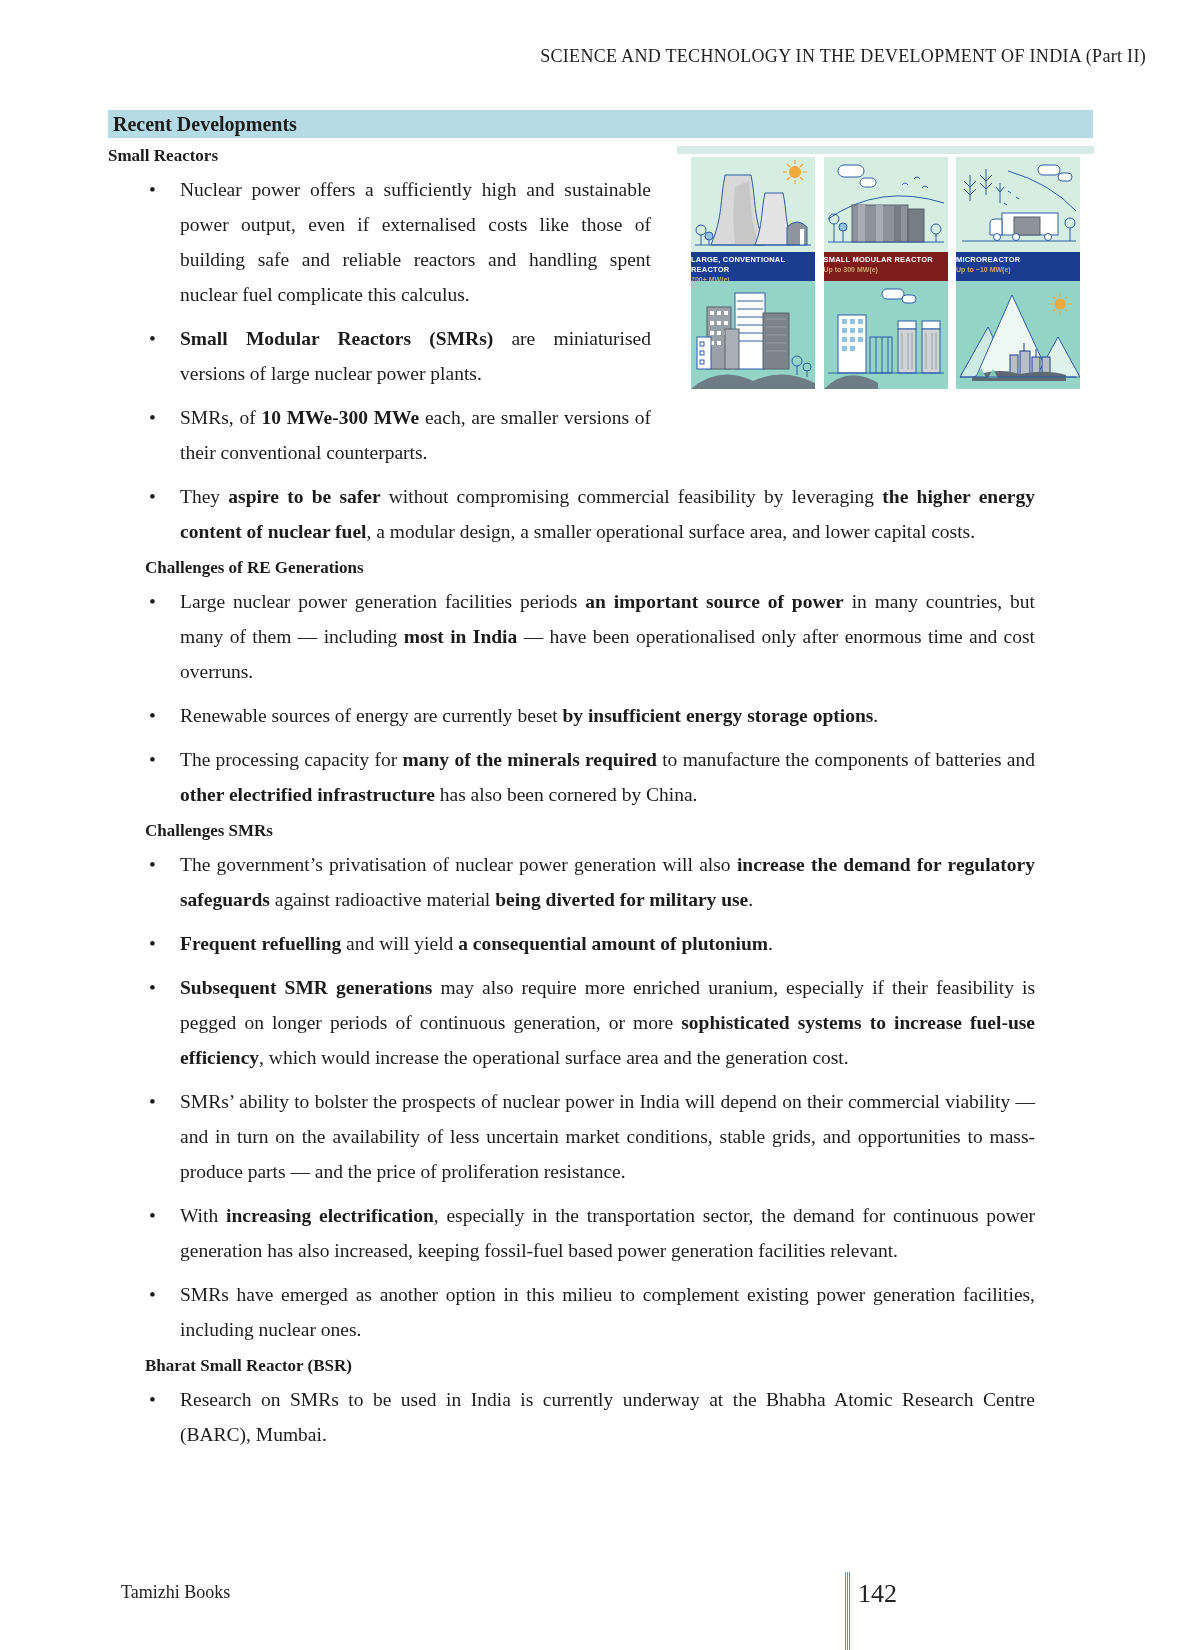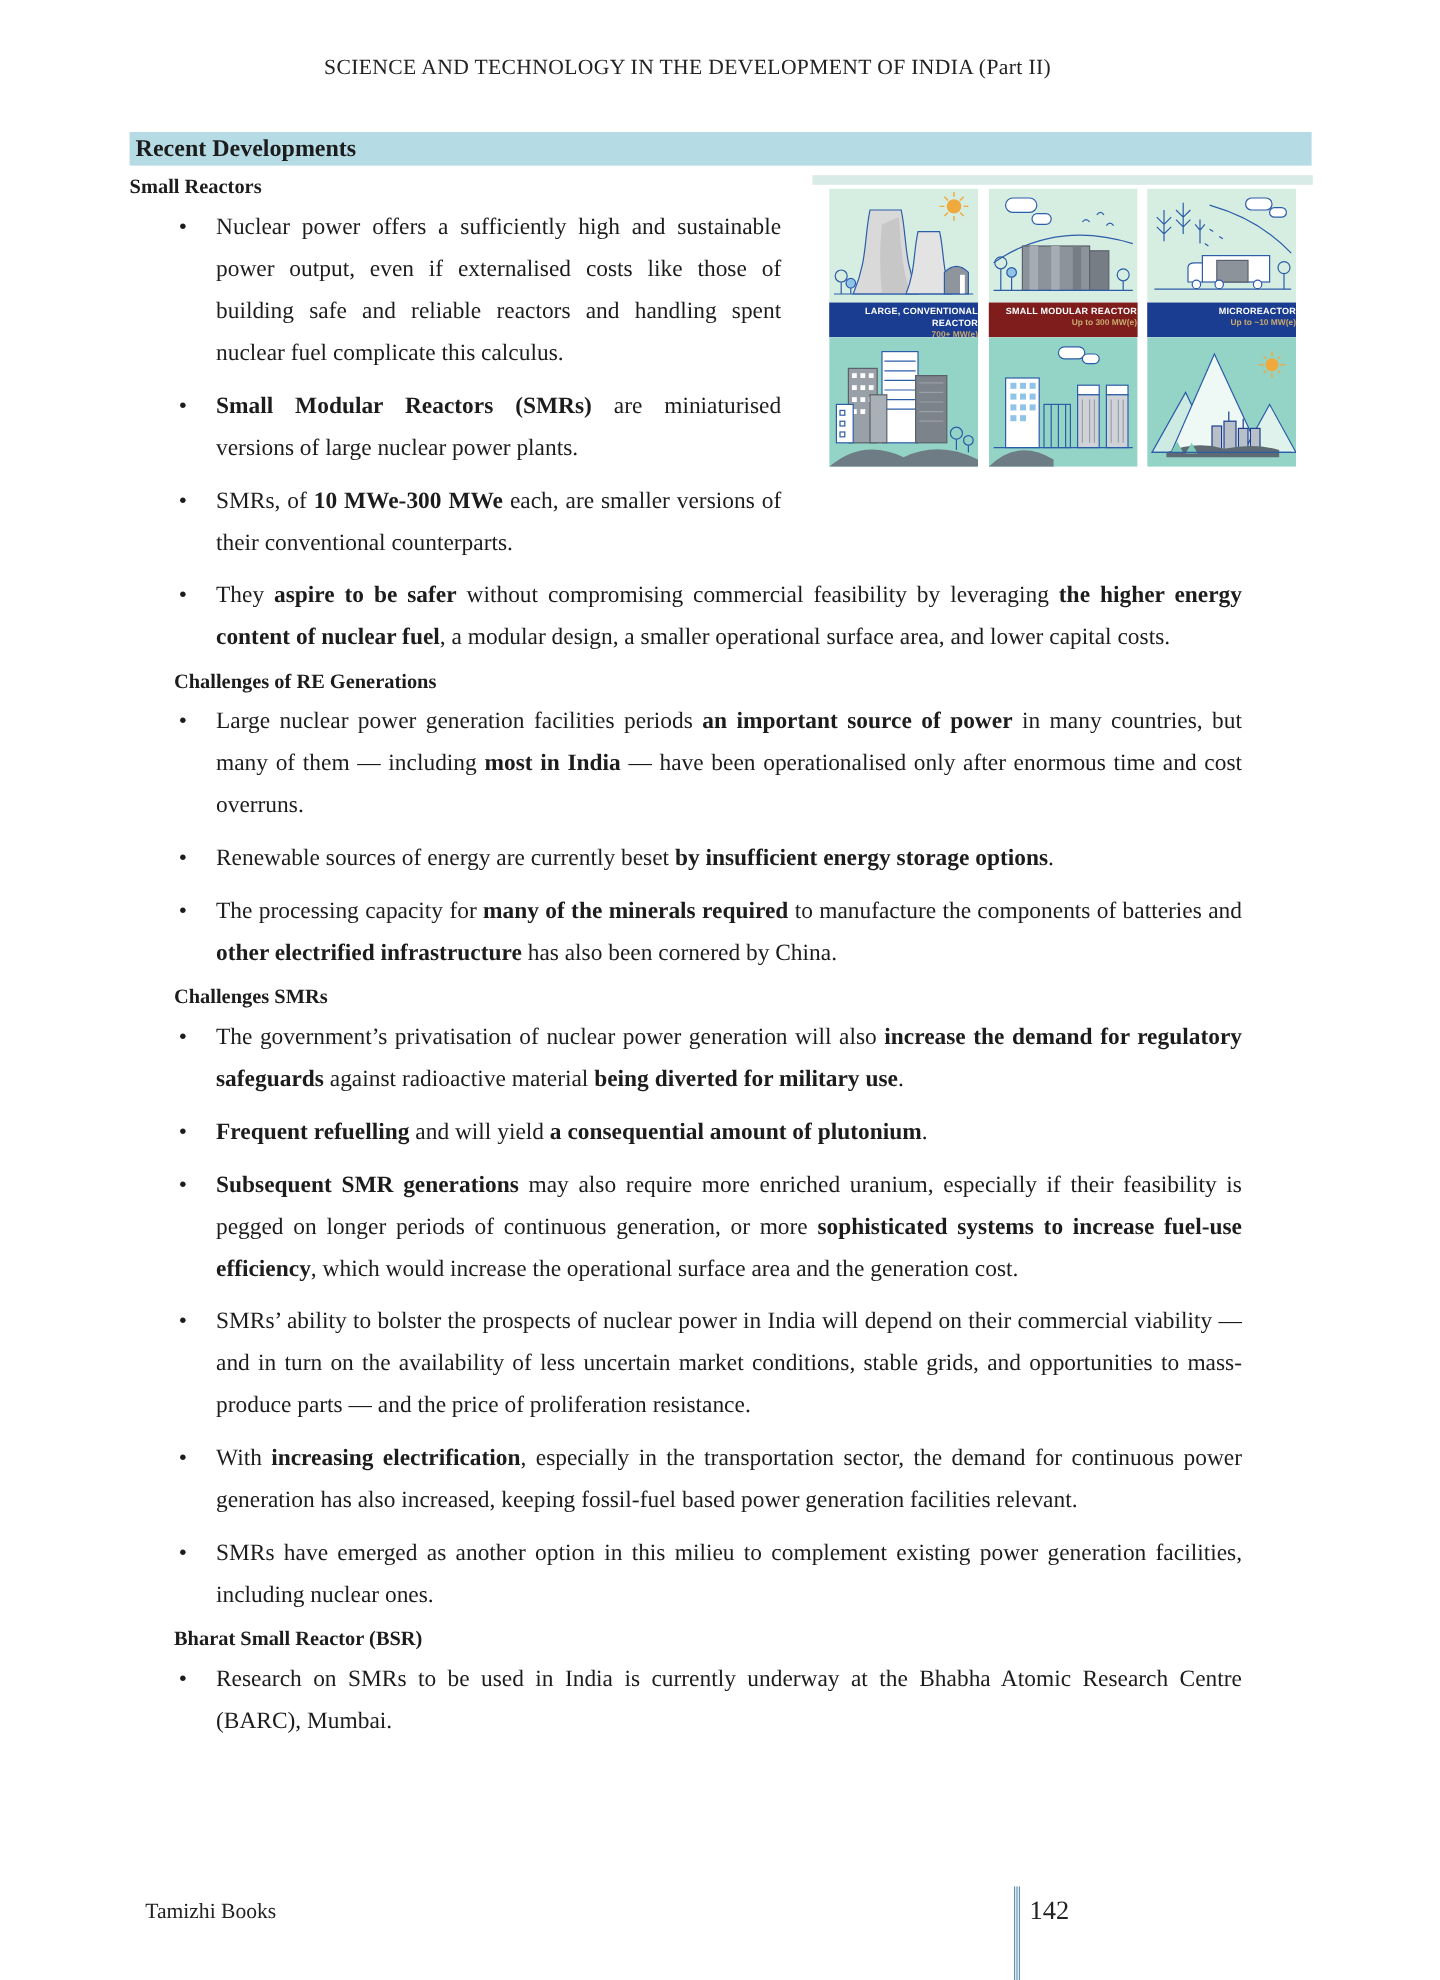--- a/index.html
+++ b/index.html
@@ -2,49 +2,49 @@
 <html><head>
 <meta charset="utf-8">
 <style>
   * { box-sizing: border-box; }
   html,body { margin:0; padding:0; }
   body {
     width:1200px; height:1650px; background:#ffffff; position:relative;
     font-family:"Liberation Serif", serif; color:#1c1c1c; overflow:hidden;
   }
   .page-title {
-    position:absolute; top:46px; left:0; width:1146px; text-align:center;
+    position:absolute; top:46px; left:0; width:1146px; text-align:right;
     font-size:18px; letter-spacing:0.3px; color:#222;
   }
   .content { position:absolute; left:108px; top:110px; width:985px; }
   .section-bar {
     height:28px; line-height:28px; font-weight:bold; font-size:20px;
     padding-left:5px; margin-bottom:5px;
   }
   .figure { float:right; width:417px; margin:3px -1px 12px 26px; }
   .fig-strip { height:8px; margin-bottom:3px; }
   .fig-cols { display:flex; justify-content:space-between; padding:0 14px; }
   .panel { width:124px; }
   .panel svg { display:block; }
   .panel-label {
-    height:29px; padding-top:3px; text-align:right;
+    height:29px; padding-top:3px; text-align:left;
     font-family:"Liberation Sans", sans-serif;
   }
   .panel-label .t1 { display:block; color:#ffffff; font-weight:bold; font-size:7.5px; line-height:10px; letter-spacing:0.2px; }
   .panel-label .t2 { display:block; font-weight:bold; font-size:7px; line-height:10px; }
   .subhead { font-size:17px; font-weight:bold; margin:8px 0 6px; }
   .subhead.indent { margin-left:37px; }
   .li {
     position:relative; width:927px; padding-left:72px; margin:0 0 9px 0;
     font-size:19.5px; line-height:35px; text-align:justify;
   }
   .li::before { content:"\2022"; position:absolute; left:41px; top:0; font-size:19.5px; }
   .footer-pub { position:absolute; left:121px; top:1582px; font-size:18px; color:#222; }
   .vlines { position:absolute; left:845px; top:1572px; height:78px; width:1px; }
-  .page-num { position:absolute; left:858px; top:1579px; font-size:22px; color:#222; }
+  .page-num { position:absolute; left:858px; top:1579px; font-size:26px; color:#222; }
   b { font-weight:bold; }
 </style>
 </head>
 <body>
 
 <div class="page-title">SCIENCE AND TECHNOLOGY IN THE DEVELOPMENT OF INDIA (Part II)</div>
 
 <div class="content">
 
   <div class="section-bar" style="background:#b5dbe4;">Recent Developments</div>

